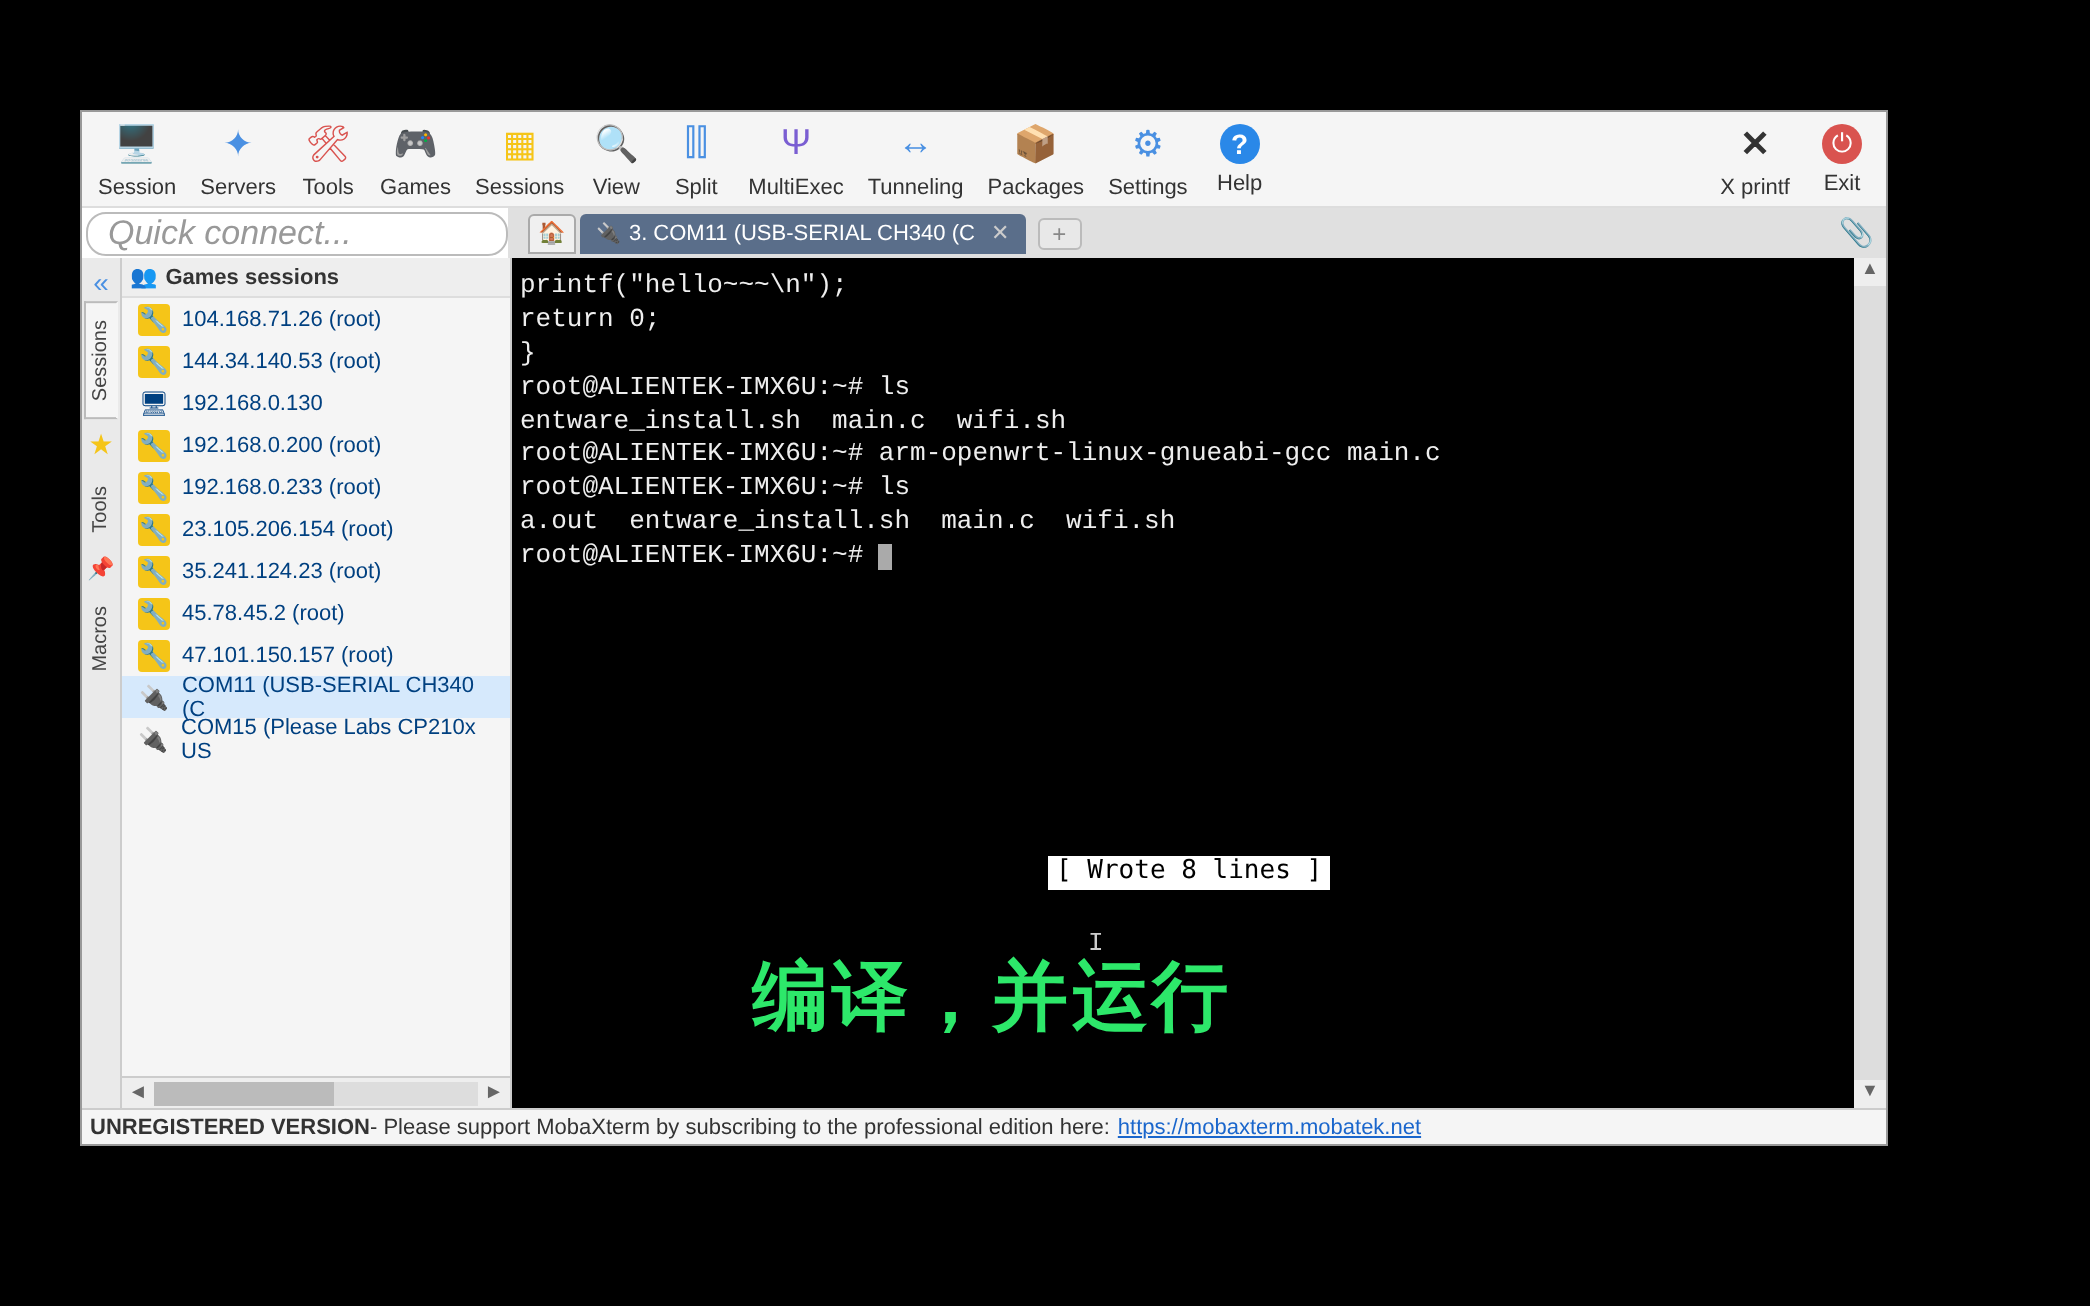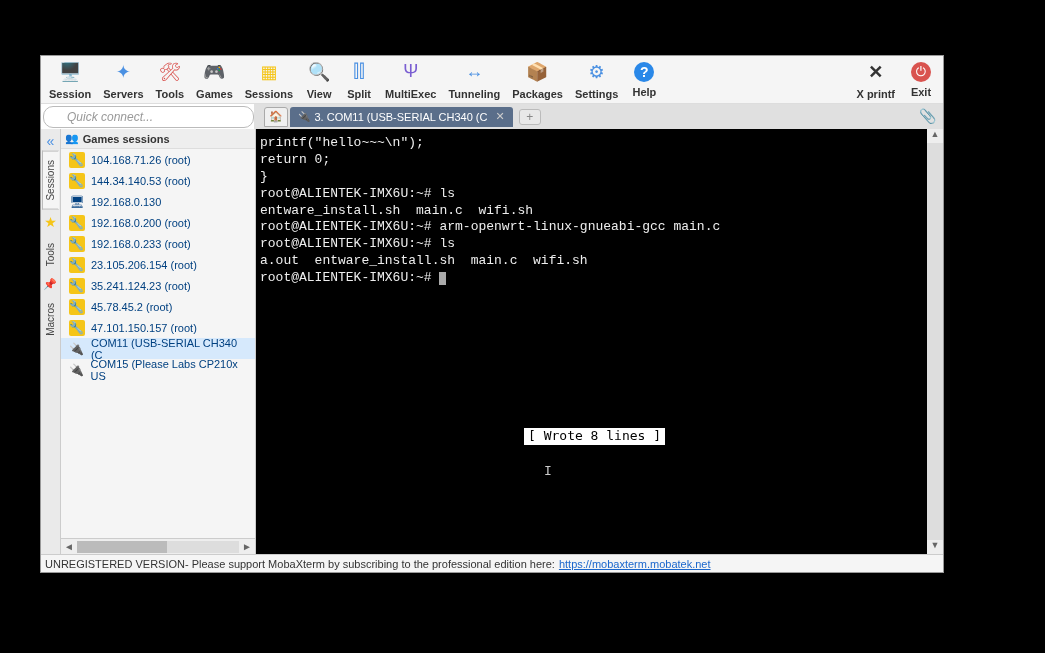--- a/index.html
+++ b/index.html
@@ -1,24 +1,24 @@
 <!DOCTYPE html>
 <html><head>
 <meta charset="utf-8">
 <style>
 * { margin: 0; padding: 0; box-sizing: border-box; }
 body { background: #000; width: 1045px; height: 653px; font-family: Tahoma, Arial, sans-serif; font-size: 11px; position: relative; }
 .app-window { position: absolute; left: 40px; top: 55px; width: 904px; height: 518px; background: #fff; border: 1px solid #999; display: flex; flex-direction: column; }
 .toolbar { height: 48px; background: #f5f5f5; display: flex; align-items: center; padding: 0 2px; border-bottom: 1px solid #ddd; position: relative; }
 .toolbar-item { display: flex; flex-direction: column; align-items: center; justify-content: center; padding: 2px 6px; cursor: pointer; min-width: 40px; }
 .toolbar-icon { width: 24px; height: 24px; display: flex; align-items: center; justify-content: center; font-size: 18px; }
-.toolbar-label { font-size: 11px; color: #333; margin-top: 4px; font-weight: bold; }
+.toolbar-label { font-size: 11px; color: #333; margin-top: 4px; }
 .toolbar-spacer { flex: 1; }
 .quick-connect-row { display: flex; align-items: center; height: 25px; }
-.quick-connect { width: 211px; margin-left: 2px; height: 22px; border: 1px solid #bbb; border-radius: 10px; padding: 0 23px; color: #999; font-style: italic; font-size: 12px; display: flex; align-items: center; background: #fff; }
+.quick-connect { width: 211px; margin-left: 2px; height: 22px; border: 1px solid #bbb; border-radius: 10px; padding: 0 10px; color: #999; font-style: italic; font-size: 17px; display: flex; align-items: center; background: #fff; }
 .tab-bar { flex: 1; display: flex; align-items: center; background: #e0e0e0; height: 25px; padding-left: 10px; }
 .tab-home { width: 24px; height: 20px; background: #f0f0f0; border: 1px solid #aaa; border-radius: 3px 3px 0 0; display: flex; align-items: center; justify-content: center; margin-right: 2px; cursor: pointer; }
 .tab-active { height: 20px; background: #5a6e8a; color: #fff; padding: 0 8px; display: flex; align-items: center; border-radius: 3px 3px 0 0; font-size: 11px; gap: 4px; }
 .tab-close { margin-left: 4px; cursor: pointer; color: #ccc; }
 .tab-add { width: 22px; height: 16px; background: #e8e8e8; border: 1px solid #bbb; border-radius: 3px; display: flex; align-items: center; justify-content: center; margin-left: 6px; cursor: pointer; color: #888; font-size: 12px; }
 .clip-icon { position: absolute; right: 6px; top: 4px; color: #5a9de8; font-size: 14px; }
 .main-area { flex: 1; display: flex; overflow: hidden; }
 .side-tabs { width: 20px; background: #eaeaea; display: flex; flex-direction: column; align-items: center; padding-top: 2px; border-right: 1px solid #ccc; }
 .side-tab { writing-mode: vertical-lr; transform: rotate(180deg); padding: 8px 2px; font-size: 10px; color: #444; cursor: pointer; border: 1px solid transparent; }
 .side-tab.active { background: #f5f5f5; border: 1px solid #bbb; border-left: 1px solid #f5f5f5; }
@@ -37,21 +37,21 @@
 .terminal-wrap { flex: 1; display: flex; position: relative; }
 .terminal { flex: 1; background: #000; color: #eee; font-family: Consolas, "Courier New", monospace; font-size: 13px; padding: 6px 4px; position: relative; overflow: hidden; line-height: 1.3; }
 .term-line { white-space: pre; }
 .vscroll { width: 16px; background: #eee; display: flex; flex-direction: column; }
 .vscroll-btn { height: 14px; text-align: center; color: #666; cursor: pointer; font-size: 9px; }
 .vscroll-track { flex: 1; background: #ddd; }
 .wrote-badge { position: absolute; left: 268px; top: 299px; background: #fff; color: #000; padding: 0 4px; font-family: Consolas, monospace; }
 .overlay-text { position: absolute; left: 120px; top: 348px; font-size: 38px; color: #2de86a; font-weight: bold; letter-spacing: 2px; pointer-events: none; }
 .caret { position: absolute; left: 288px; top: 335px; color: #ccc; }
 .status-bar { height: 18px; background: #f5f5f5; border-top: 1px solid #ccc; font-size: 11px; display: flex; align-items: center; padding: 0 4px; color: #333; }
-.status-bar b { font-weight: normal; }
+.status-bar b { font-weight: bold; }
 .status-link { color: #1a66cc; text-decoration: underline; cursor: pointer; margin-left: 4px; }
 .cursor-block { display: inline-block; width: 7px; height: 13px; background: #aaa; vertical-align: text-bottom; }
 </style>
 </head>
 <body>
 
 <div class="app-window">
 
   <div class="toolbar">
     <div class="toolbar-item">
@@ -227,20 +227,21 @@
           <div class="term-line"></div>
           <div class="term-line"></div>
           <div class="term-line">root@ALIENTEK-IMX6U:~# ls</div>
           <div class="term-line">entware_install.sh  main.c  wifi.sh</div>
           <div class="term-line">root@ALIENTEK-IMX6U:~# arm-openwrt-linux-gnueabi-gcc main.c</div>
           <div class="term-line">root@ALIENTEK-IMX6U:~# ls</div>
           <div class="term-line">a.out  entware_install.sh  main.c  wifi.sh</div>
           <div class="term-line">root@ALIENTEK-IMX6U:~# <span class="cursor-block"></span></div>
           <div class="wrote-badge">[ Wrote 8 lines ]</div>
         <span class="caret">I</span>
+        <div class="overlay-text">编译，并运行</div>
       </div>
       <div class="vscroll">
         <div class="vscroll-btn">▲</div>
         <div class="vscroll-track"></div>
         <div class="vscroll-btn">▼</div>
       </div>
     </div>
   </div>
 
   <div class="status-bar">

